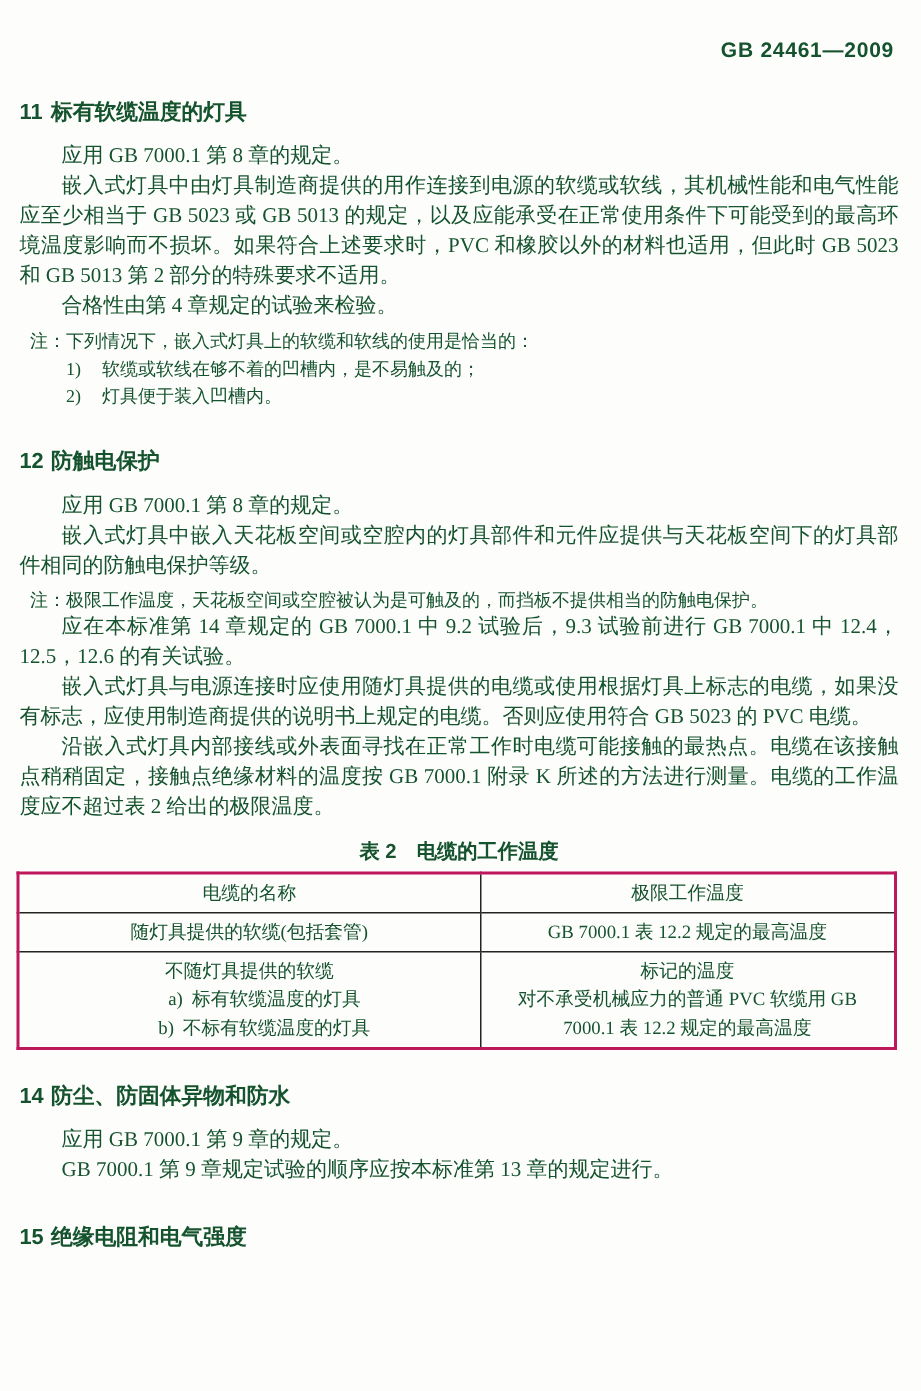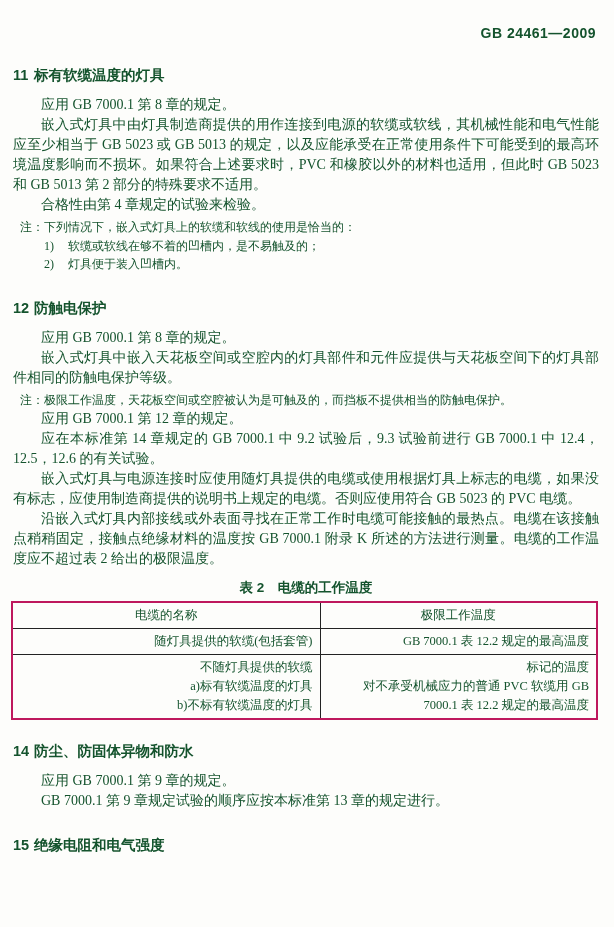--- a/index.html
+++ b/index.html
@@ -62,21 +62,21 @@
     border: 2px solid #be185d;
     font-size: 12.5px;
     table-layout: fixed;
   }
   table.t2 th, table.t2 td {
     border: 1px solid #232323;
     vertical-align: top;
     padding: 3px 7px;
     line-height: 19px;
     font-weight: normal;
-    text-align: right;
+    text-align: center;
   }
   table.t2 th { text-align: center; height: 18px; vertical-align: middle; }
   table.t2 .cell-item { padding-left: 14px; }
   table.t2 .marker { display: inline-block; min-width: 22px; }
 </style>
 </head>
 <body>
 
 <div class="page">
 
@@ -101,21 +101,20 @@
       <span class="sec-num">12</span><span class="sec-title">防触电保护</span>
     </h2>
     <p class="body-p">应用 GB 7000.1 第 8 章的规定。</p>
     <p class="body-p">嵌入式灯具中嵌入天花板空间或空腔内的灯具部件和元件应提供与天花板空间下的灯具部件相同的防触电保护等级。</p>
     <div class="note">
       <p><span class="note-label">注：</span><span>极限工作温度，天花板空间或空腔被认为是可触及的，而挡板不提供相当的防触电保护。</span></p>
     </div>
   </section>
 
   <section>
-    <p class="body-p">应用 GB 7000.1 第 12 章的规定。</p>
     <p class="body-p">应在本标准第 14 章规定的 GB 7000.1 中 9.2 试验后，9.3 试验前进行 GB 7000.1 中 12.4，12.5，12.6 的有关试验。</p>
     <p class="body-p">嵌入式灯具与电源连接时应使用随灯具提供的电缆或使用根据灯具上标志的电缆，如果没有标志，应使用制造商提供的说明书上规定的电缆。否则应使用符合 GB 5023 的 PVC 电缆。</p>
     <p class="body-p">沿嵌入式灯具内部接线或外表面寻找在正常工作时电缆可能接触的最热点。电缆在该接触点稍稍固定，接触点绝缘材料的温度按 GB 7000.1 附录 K 所述的方法进行测量。电缆的工作温度应不超过表 2 给出的极限温度。</p>
 
     <div class="tcap">表 2　电缆的工作温度</div>
 
     <table class="t2">
       <thead>
         <tr>
           <th style="width:50%;">电缆的名称</th>

